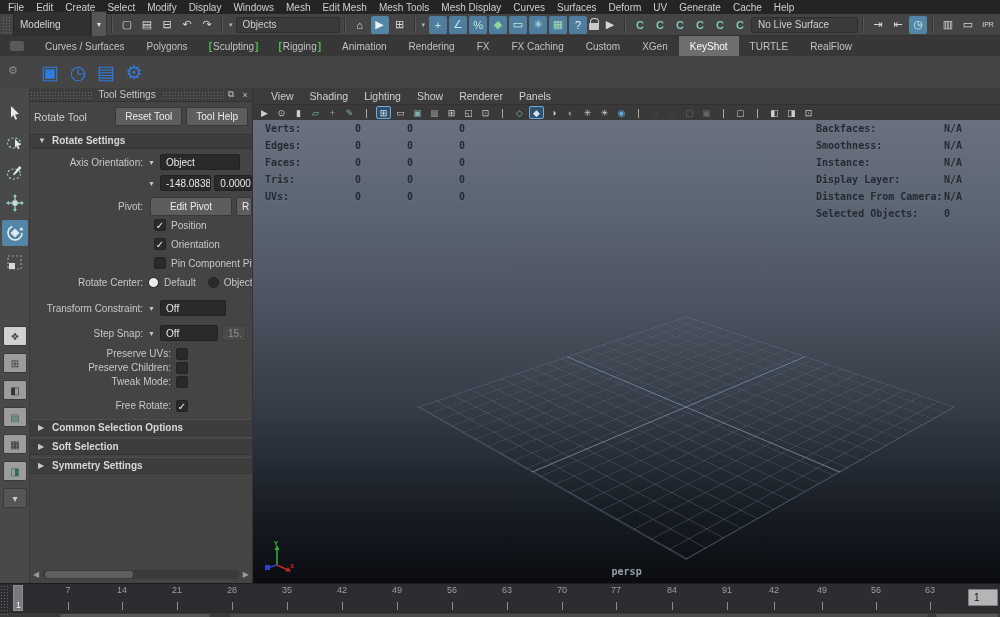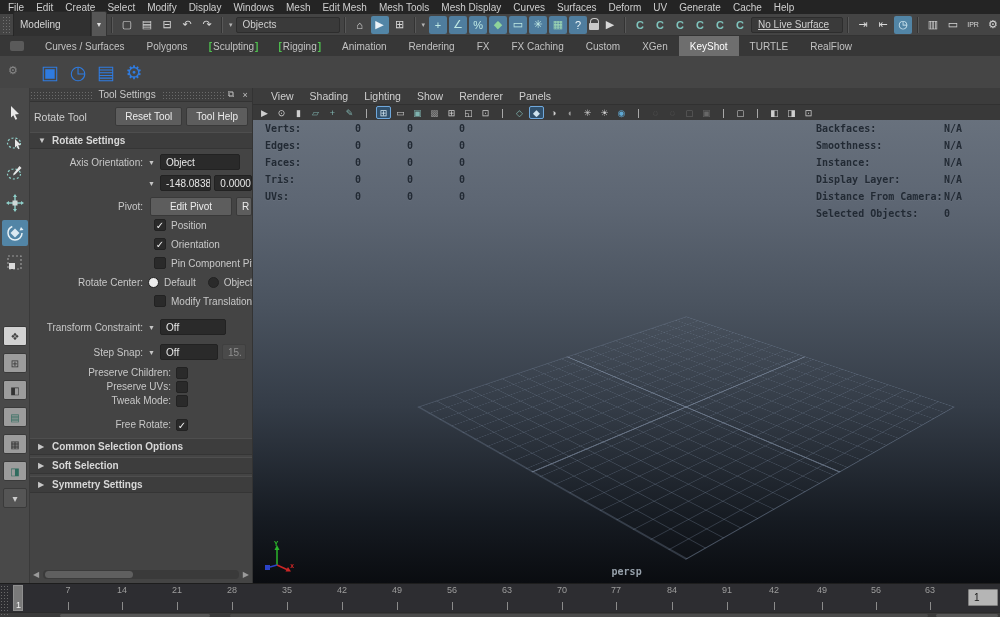--- a/index.html
+++ b/index.html
@@ -187,21 +187,21 @@
     <div class="sep"></div>
     <div class="iconrow">
 
     <span class="ic" style="font-weight: bold; color: rgb(127, 196, 189);">C</span>
         <span class="ic" style="font-weight: bold; color: rgb(127, 196, 189);">C</span>
         <span class="ic" style="font-weight: bold; color: rgb(127, 196, 189);">C</span>
         <span class="ic" style="font-weight: bold; color: rgb(127, 196, 189);">C</span>
         <span class="ic" style="font-weight: bold; color: rgb(127, 196, 189);">C</span>
         <span class="ic" style="font-weight: bold; color: rgb(127, 196, 189);">C</span>
       </div>
-    <div class="tfield" style="width:92px;text-decoration:underline;">No Live Surface</div>
+    <div class="tfield" style="width:107px;">No Live Surface</div>
     <div class="sep"></div>
     <div class="iconrow">
 
     <span class="ic" style="color: rgb(216, 216, 216);">⇥</span>
         <span class="ic" style="color: rgb(216, 216, 216);">⇤</span>
         <span class="ic" style="color: rgb(214, 236, 245); background-color: rgb(82, 133, 166);">◷</span>
       </div>
     <div class="sep"></div>
     <div class="iconrow">
 
@@ -418,44 +418,40 @@
             <span class="cblabel">Pin Component Pivot</span>
           </div>
         </div>
       <div class="prow" style="margin-top:3px;">
         <span class="plabel">Rotate Center:</span>
         <span class="radio sel"></span>
         <span class="cblabel" style="margin-right:12px;">Default</span>
         <span class="radio"></span>
         <span class="cblabel">Object</span>
       </div>
-      <div class="prow" style="padding-left:124px;margin-top:3px;">
-        <span class="cb"></span>
-        <span class="cblabel">Modify Translation</span>
-      </div>
       <div class="prow" style="margin-top:10px;">
         <span class="plabel">Transform Constraint:</span>
         <span class="optarr">▼</span>
         <span class="vfield" style="width:66px;">Off</span>
       </div>
       <div class="prow" style="margin-top:9px;">
         <span class="plabel">Step Snap:</span>
         <span class="optarr">▼</span>
         <span class="vfield" style="width:58px;margin-right:4px;">Off</span>
         <span class="vfield dim" style="width:24px;">15.</span>
       </div>
       <div style="margin-top:6px;">
 
           <div class="prow" style="margin-top:1px;height:13px;">
+            <span class="plabel" style="width:146px;">Preserve UVs:</span>
+            <span class="cb"></span>
+          </div>
+
+          <div class="prow" style="margin-top:1px;height:13px;">
             <span class="plabel" style="width:146px;">Preserve Children:</span>
-            <span class="cb"></span>
-          </div>
-
-          <div class="prow" style="margin-top:1px;height:13px;">
-            <span class="plabel" style="width:146px;">Preserve UVs:</span>
             <span class="cb"></span>
           </div>
 
           <div class="prow" style="margin-top:1px;height:13px;">
             <span class="plabel" style="width:146px;">Tweak Mode:</span>
             <span class="cb"></span>
           </div>
 
           <div class="prow" style="margin-top:11px;height:13px;">
             <span class="plabel" style="width:146px;">Free Rotate:</span>

